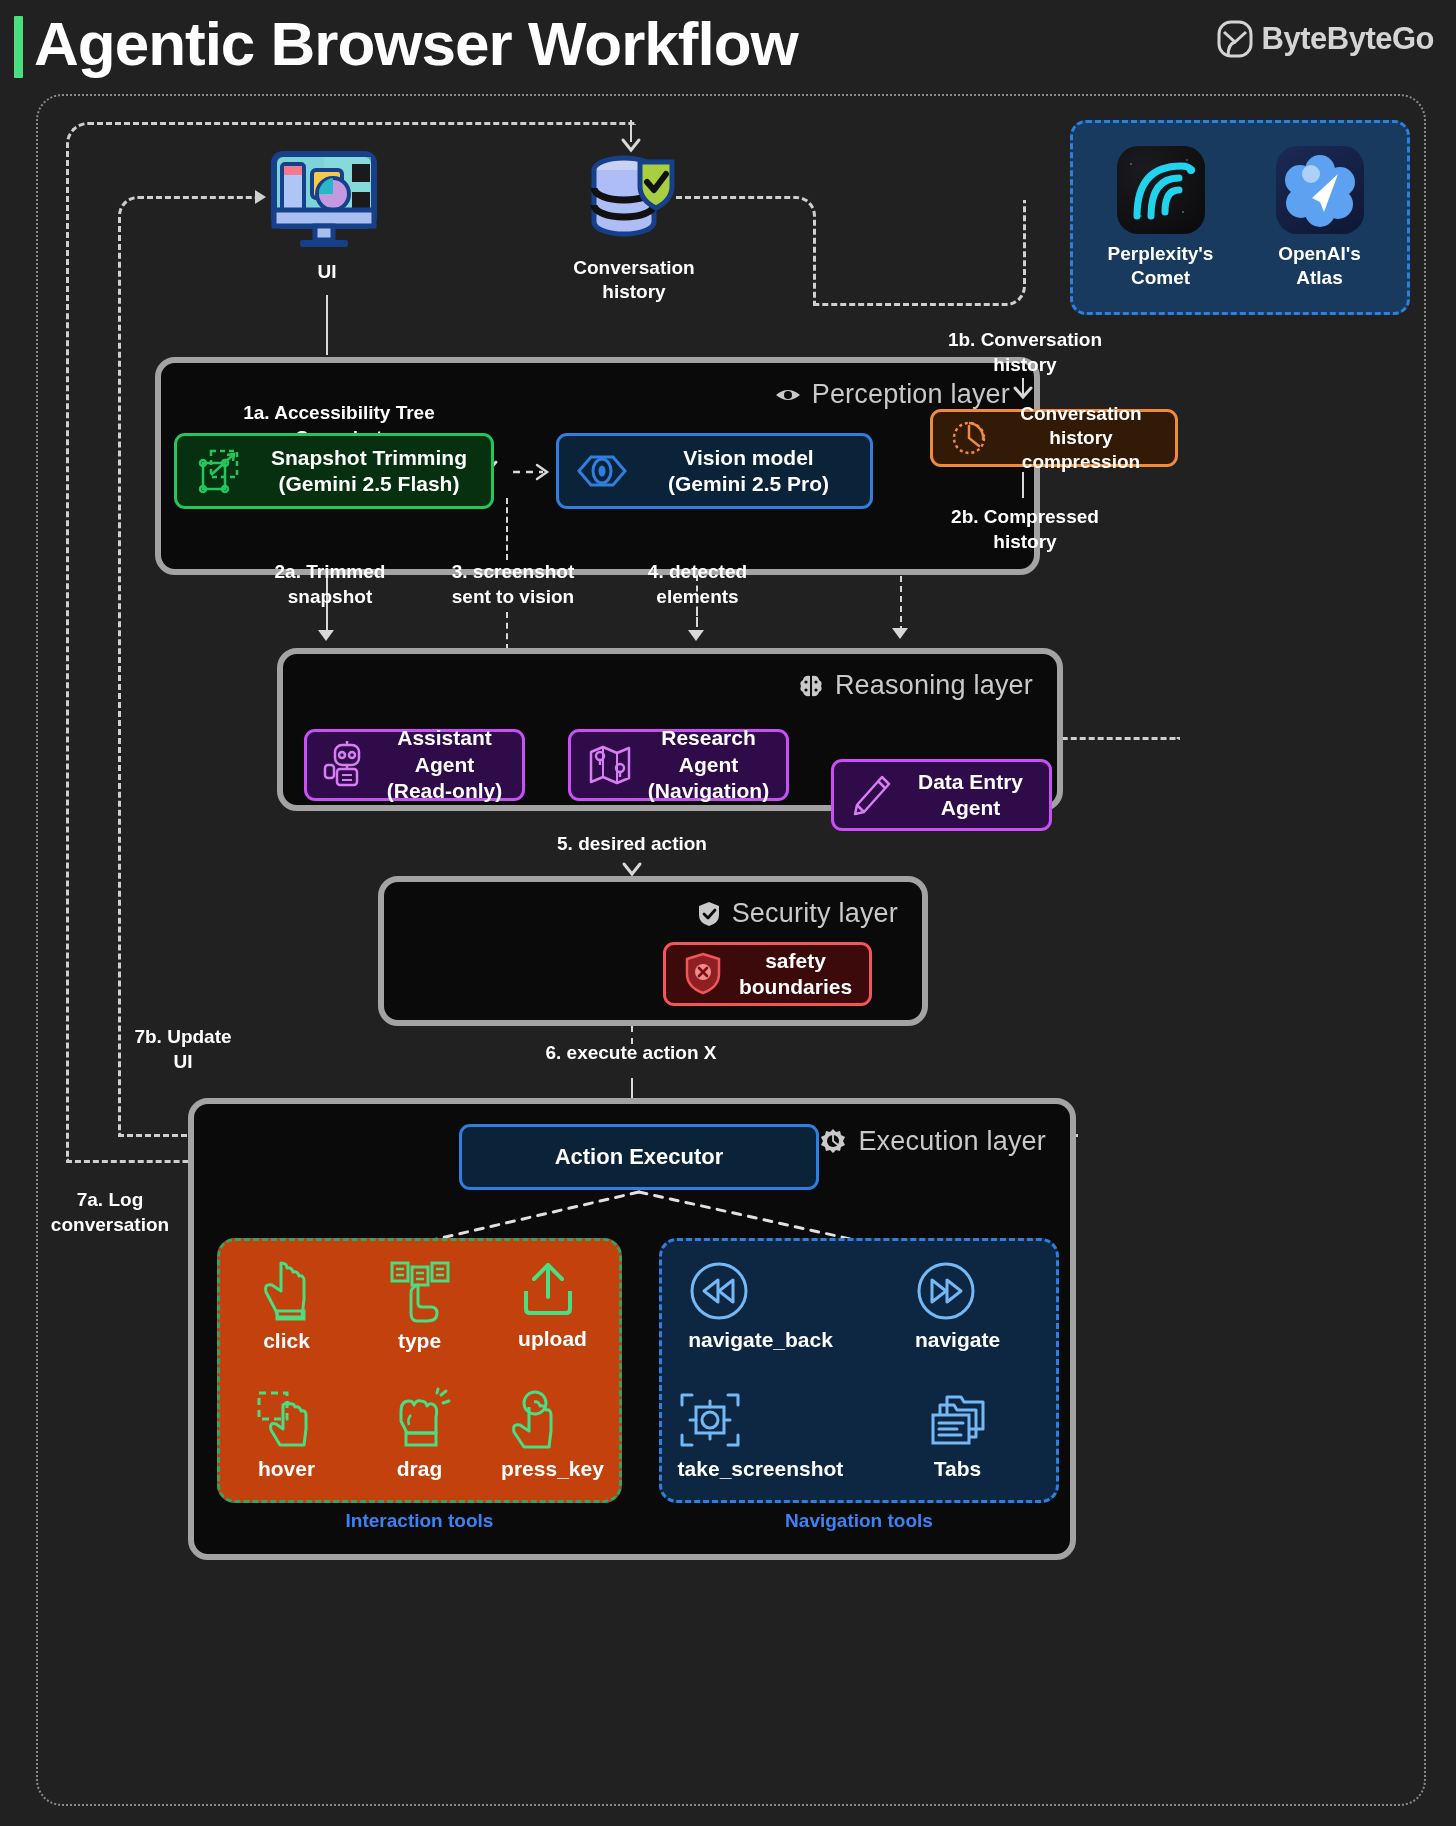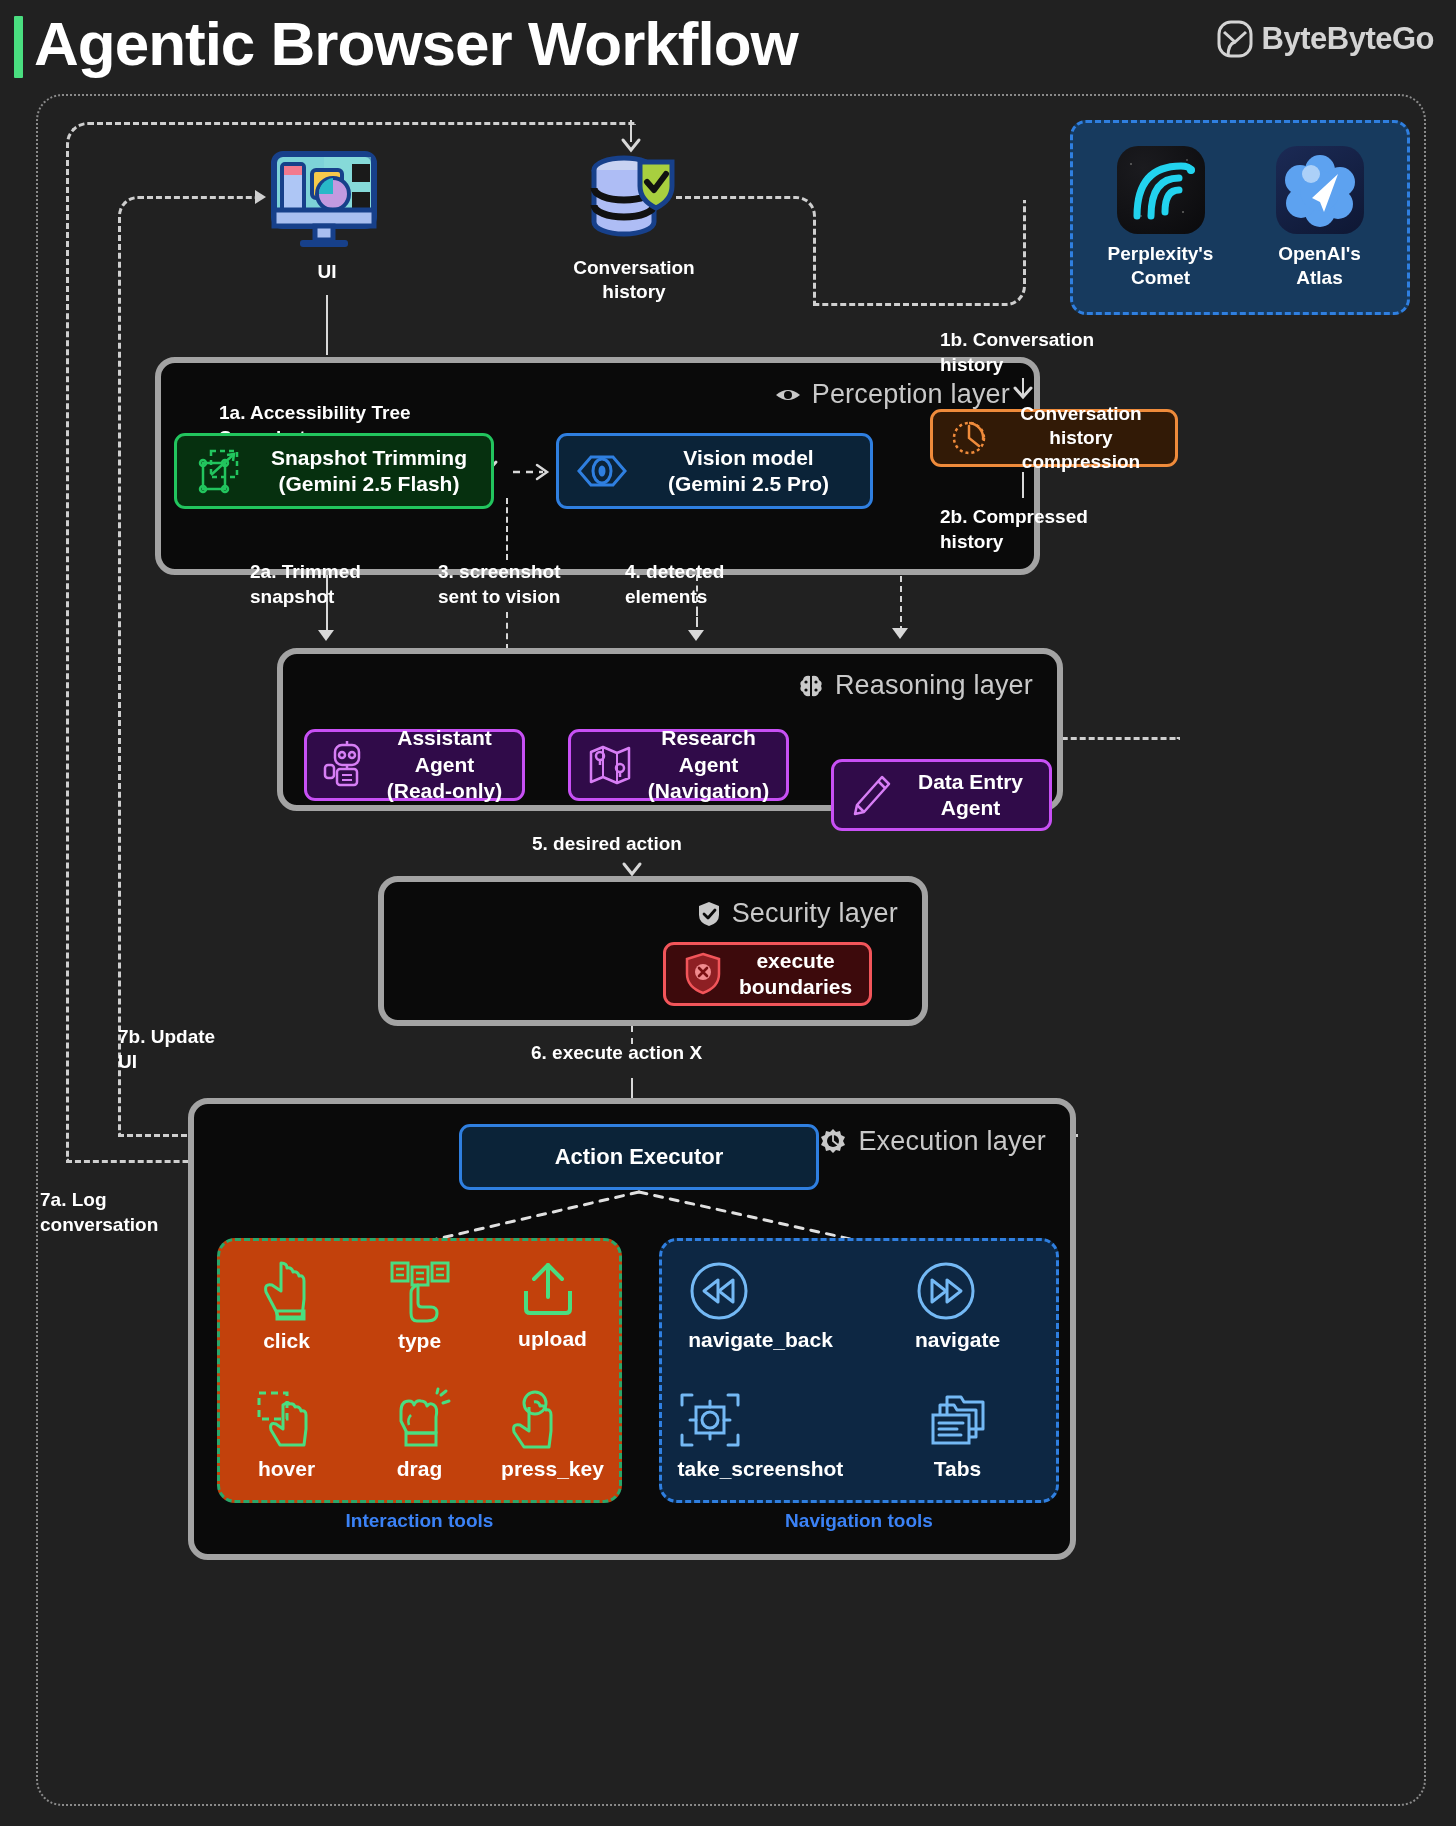--- a/index.html
+++ b/index.html
@@ -122,21 +122,21 @@
 
   .chip.green { border-color: #22c55e; background: #06300f; }
   .chip.blue  { border-color: #2f7fe0; background: #0b2338; }
   .chip.purple{ border-color: #c850f5; background: #300b49; }
   .chip.red   { border-color: #f2555a; background: #3d0a0c; }
   .chip.orange{ border-color: #ef8b3b; background: #321a06; }
 
   
   .step {
     position: absolute; font-size: 19px; font-weight: 700;
-    text-align: left; line-height: 1.3; color: #fff;
+    text-align: center; line-height: 1.3; color: #fff;
   }
 
   
   .vline { position: absolute; width: 2px; background: #d8d8d8; }
   .vline.dash { background: none; border-left: 2px dashed #d8d8d8; width: 0; }
   .arrow-down {
     position: absolute; width: 0; height: 0;
     border-top: 11px solid #d8d8d8;
     border-left: 8px solid transparent; border-right: 8px solid transparent;
   }
@@ -450,21 +450,21 @@
 
     <div class="chip red" style="left:279px; top:60px; width:209px; height:64px;">
       <span class="chip-icon">
         <svg width="42" height="46" viewBox="0 0 42 46">
           <path d="M21 3 L37 8 L37 23 Q37 36 21 42 Q5 36 5 23 L5 8 Z" fill="#8e1f23" stroke="#f2555a" stroke-width="2.5"></path>
           <circle cx="21" cy="21" r="8" fill="#f08b8f"></circle>
           <path d="M17 17 L25 25 M25 17 L17 25" stroke="#7a1013" stroke-width="2.6" stroke-linecap="round"></path>
         </svg>
       </span>
       <span class="chip-label">
-        <span>execute</span><br><span>boundaries</span>
+        <span>safety</span><br><span>boundaries</span>
       </span>
     </div>
   </div>
 
   <div class="vline dash" style="left:631px; top:1026px; height:18px;"></div>
   <div class="step" style="left:531px; top:1041px; width:200px;">6. execute action X</div>
   <div class="vline" style="left:631px; top:1078px; height:28px;"></div>
   <div class="arrow-down" style="left:623px; top:1098px;"></div>
 
   <div class="layer" style="left:188px; top:1098px; width:888px; height:462px;">

